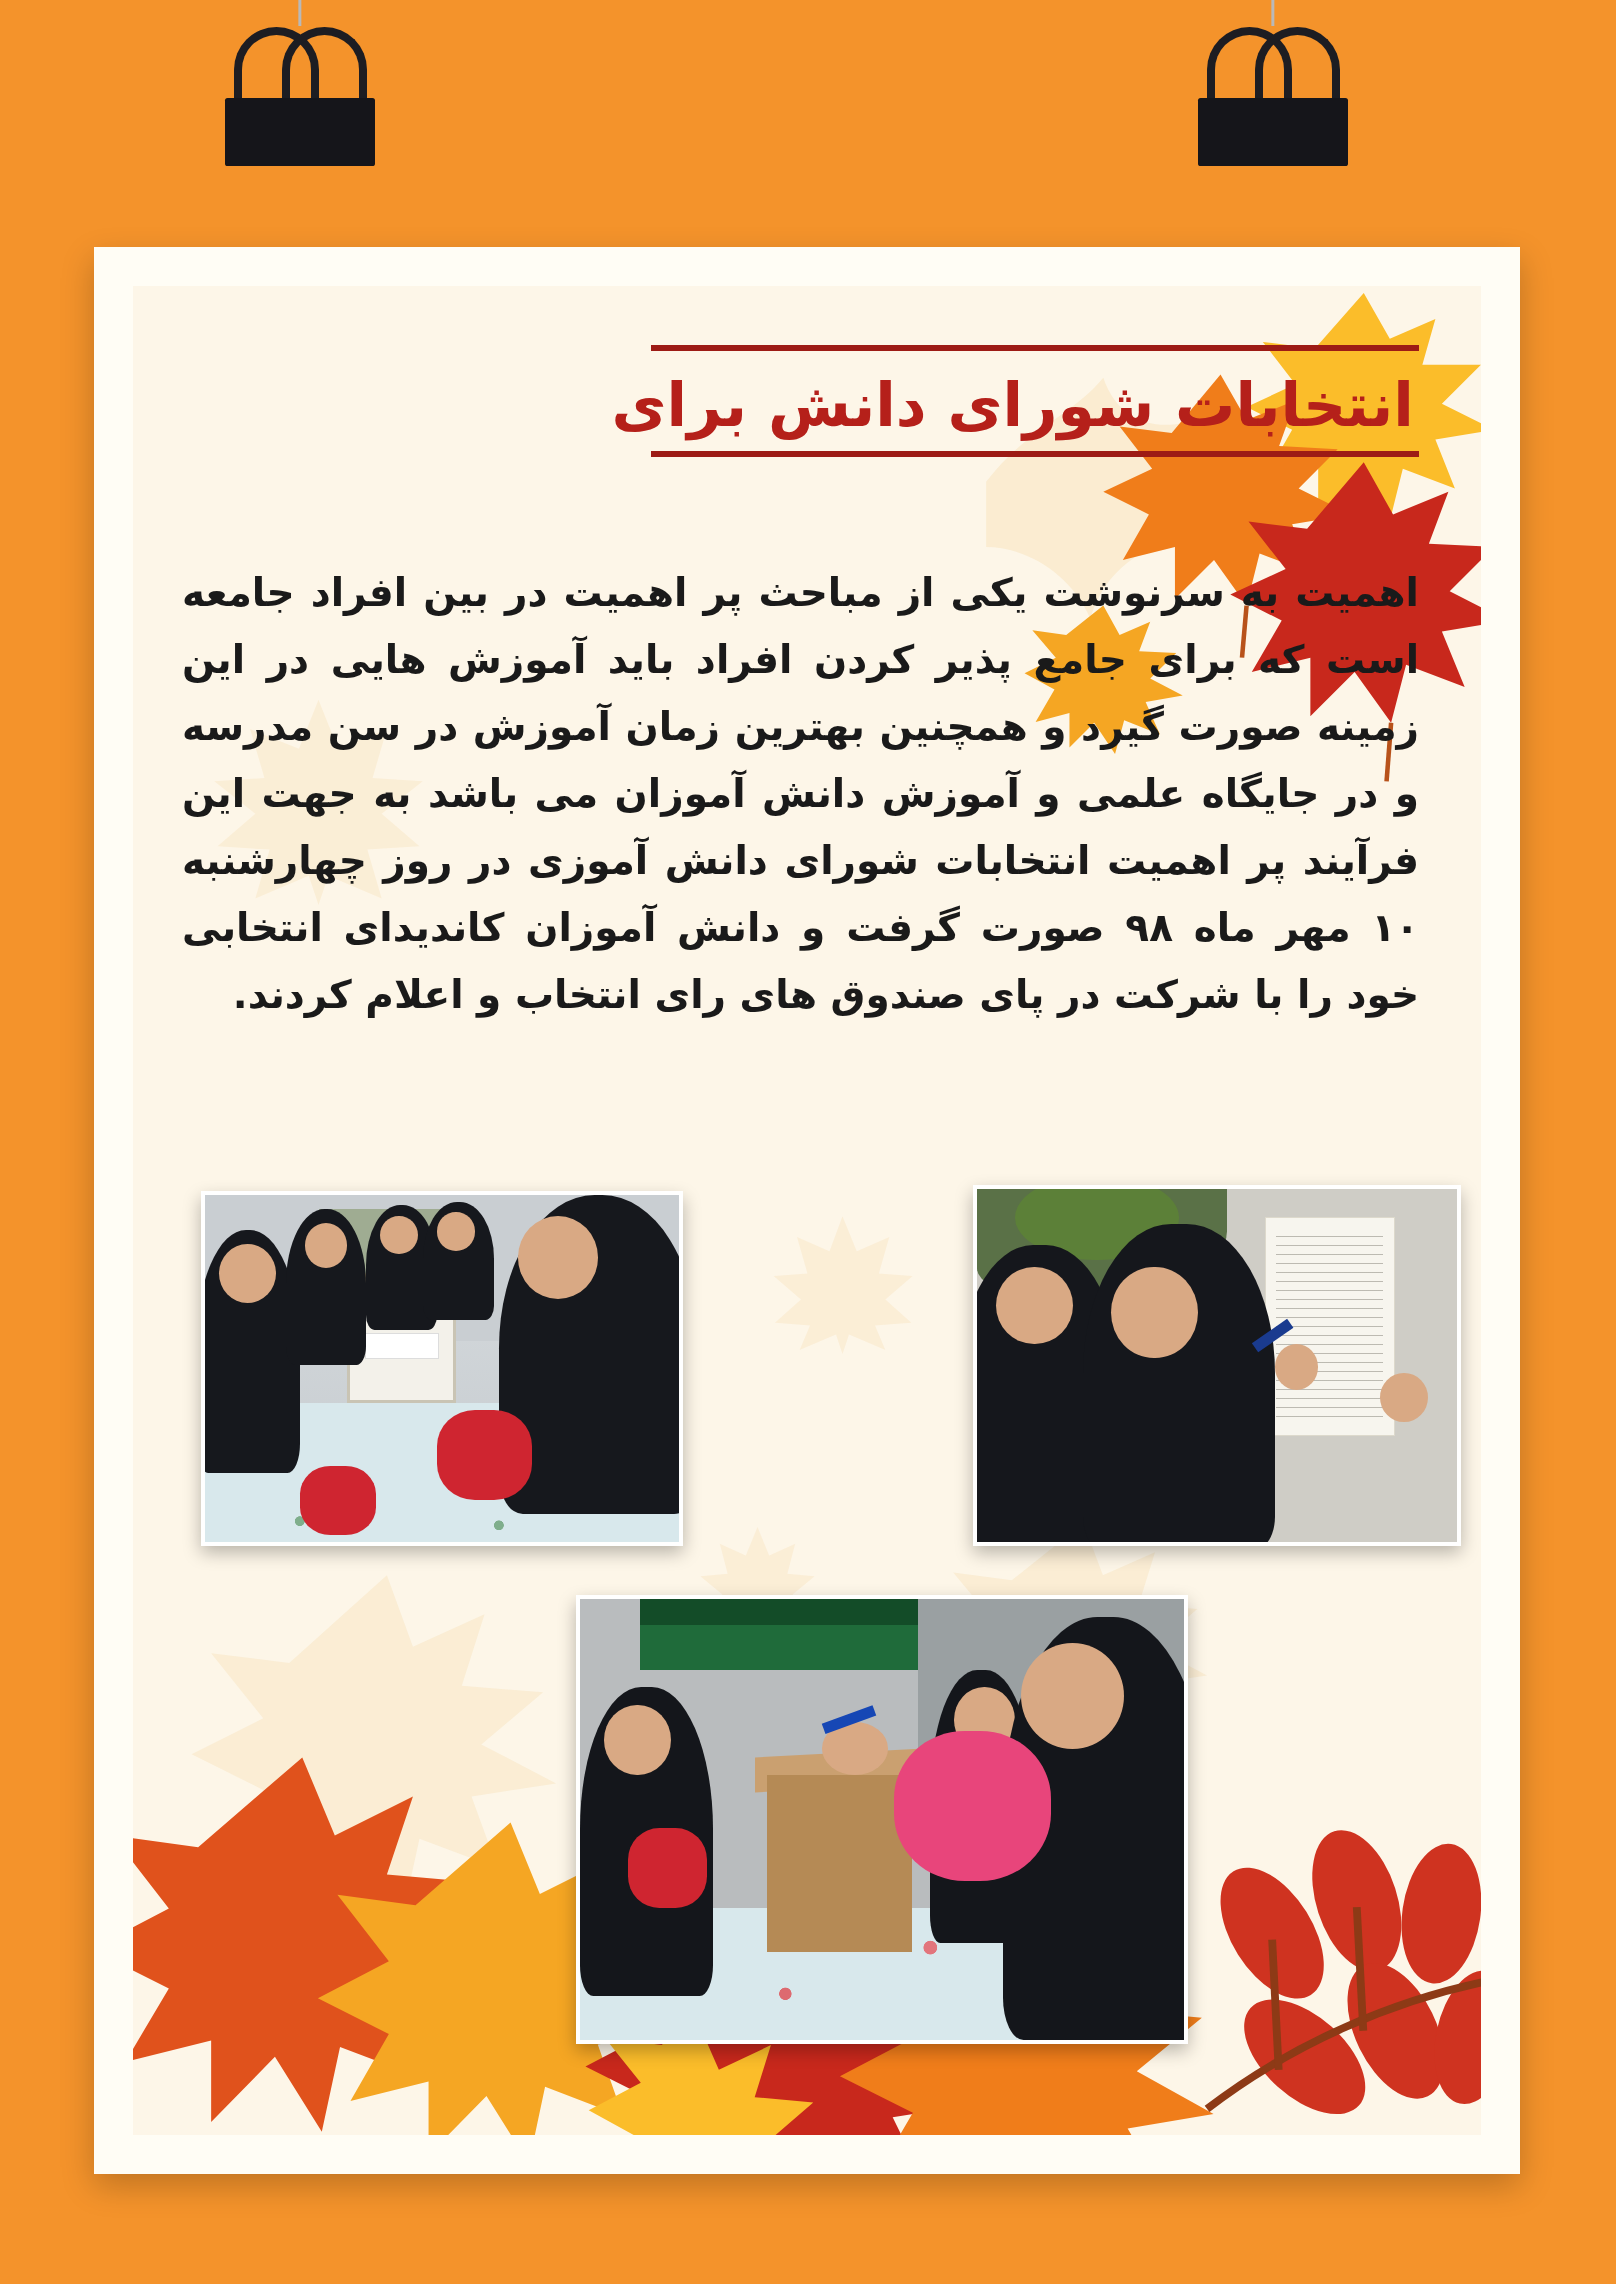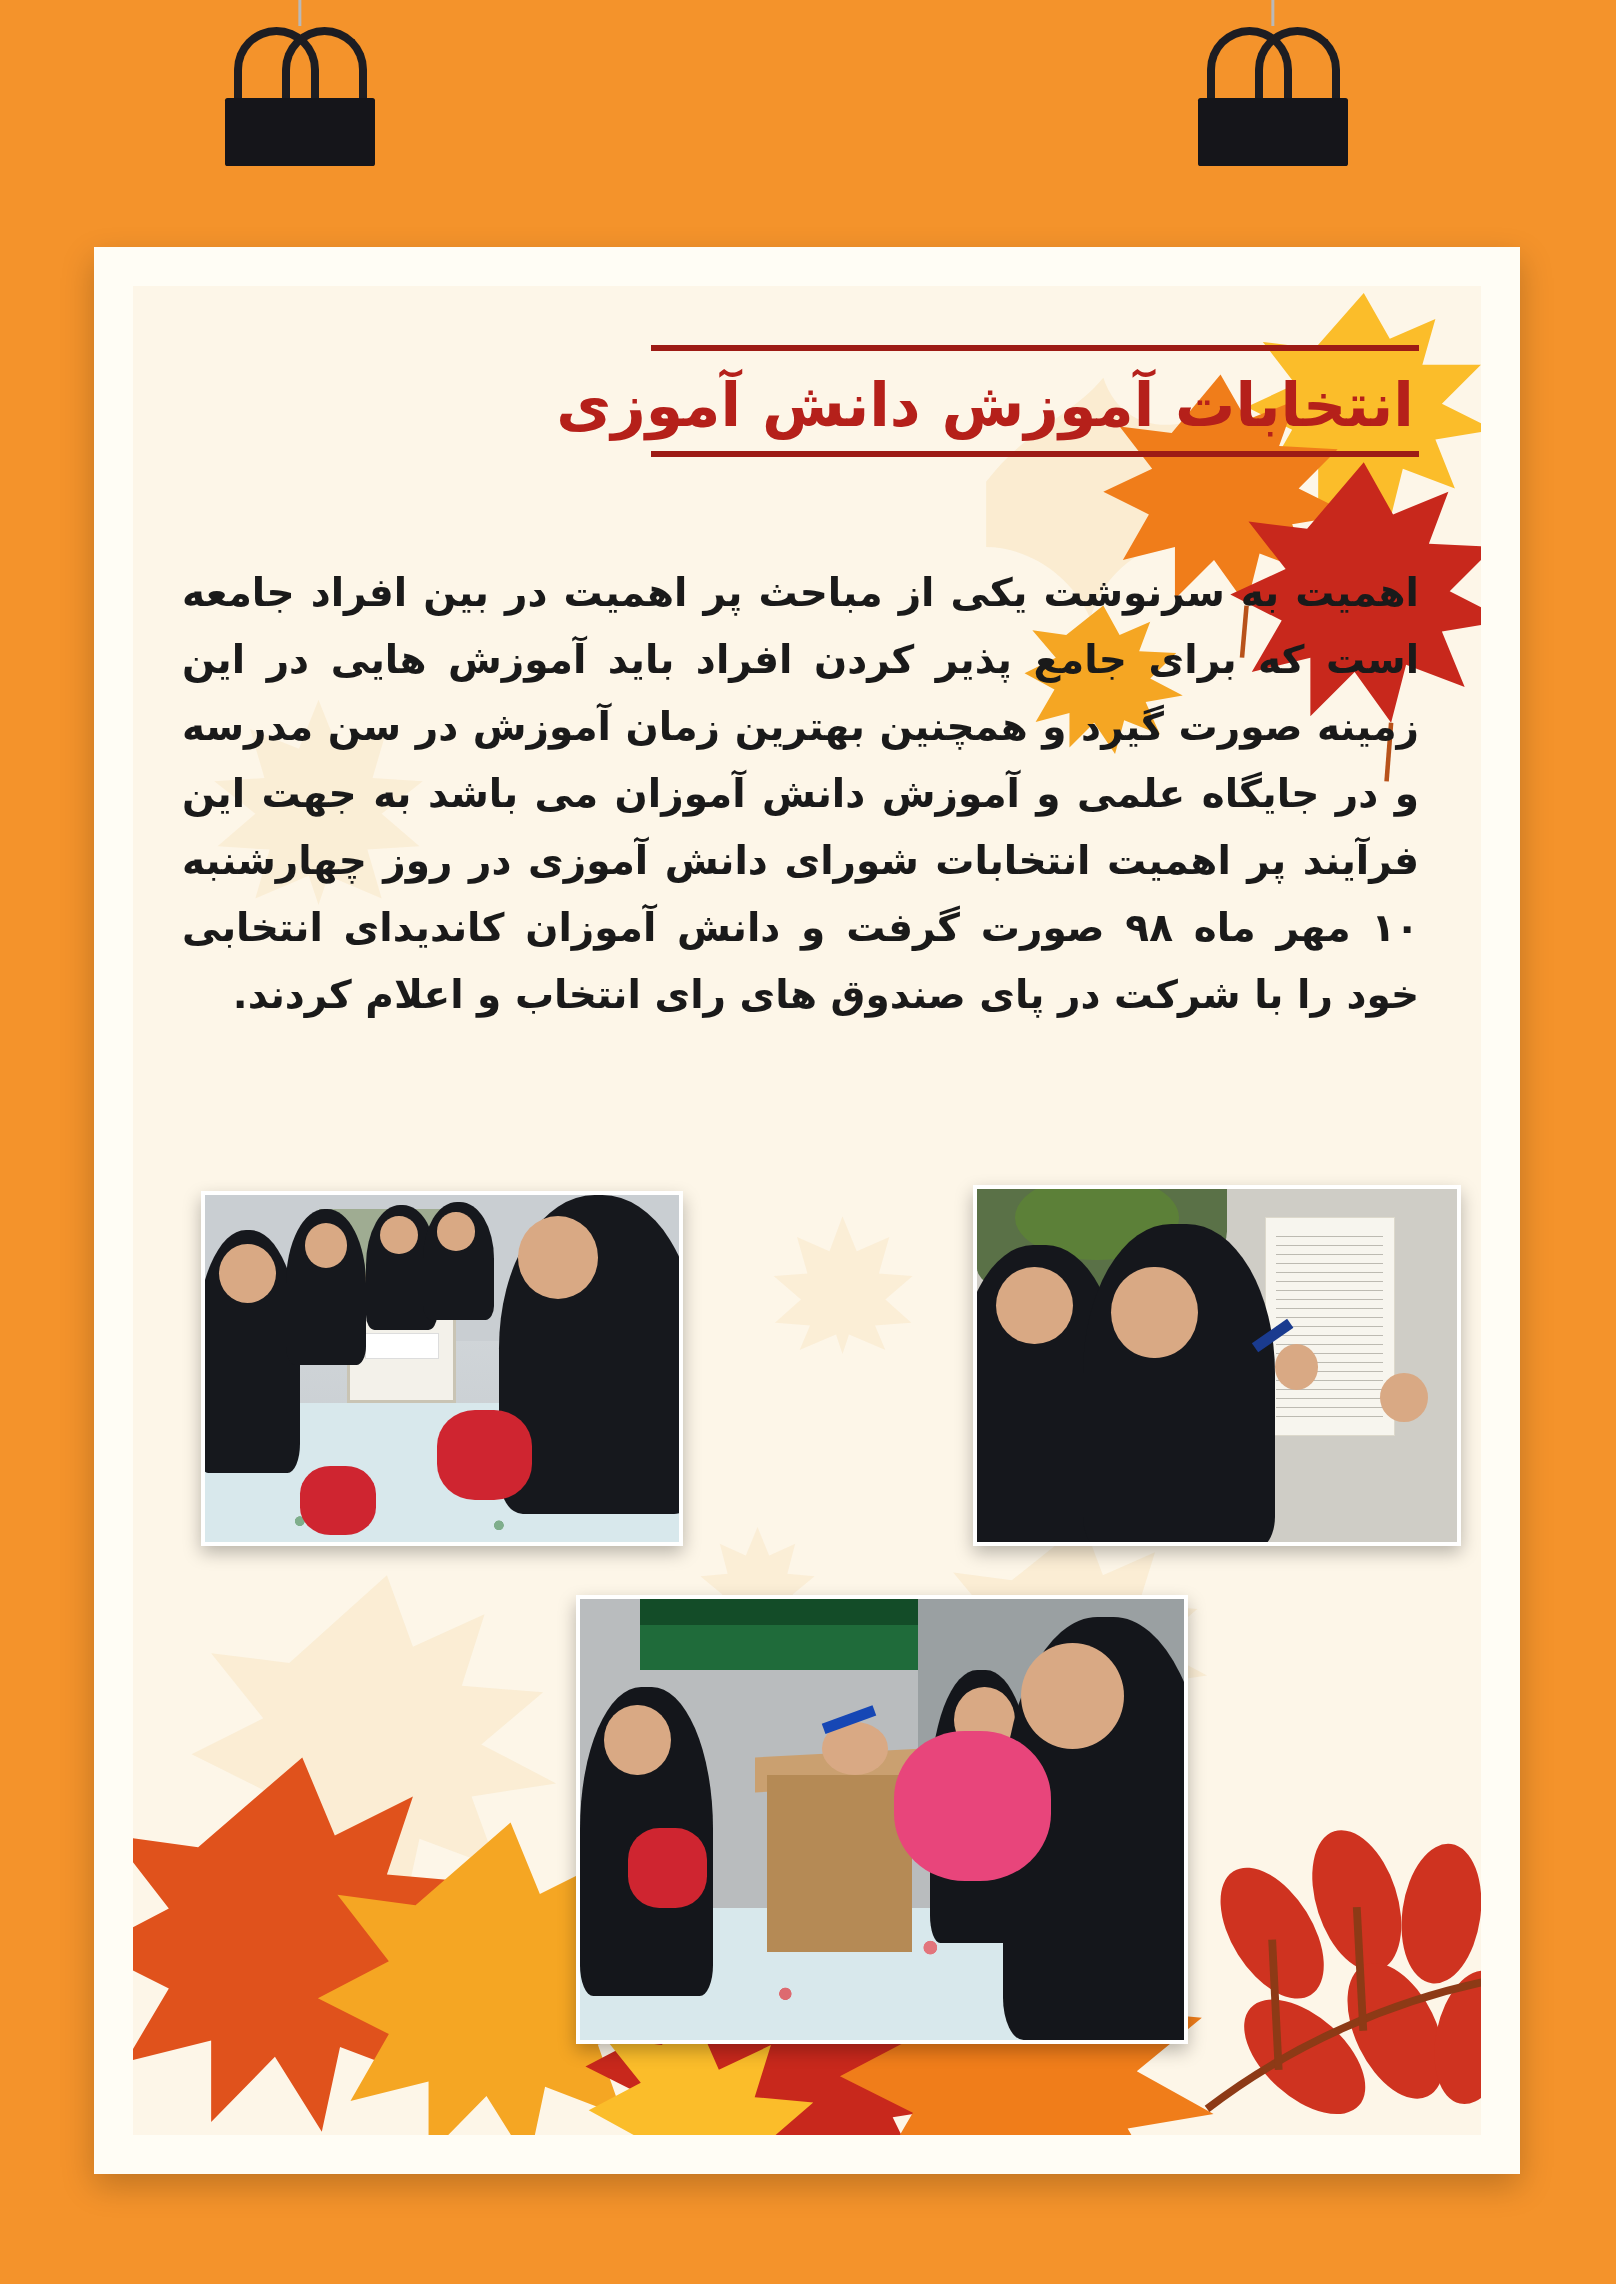--- a/index.html
+++ b/index.html
@@ -279,21 +279,21 @@
       </svg>
     </div>
     <div class="leaf leaf-faint" id="wm-2">
       <svg viewBox="0 0 180 180" width="117" height="117">
         <path fill="#f7dcb0" d="M90 6 L108 50 L148 32 L136 78 L178 82 L144 110 L176 140 L132 144 L144 176 L98 156 L90 180 L82 156 L36 176 L48 144 L4 140 L36 110 L2 82 L44 78 L32 32 L72 50 Z"></path>
       </svg>
     </div>
 
     <div class="header">
       <div class="rule"></div>
-      <div class="title">انتخابات آموزش دانش آموزی</div>
+      <div class="title">انتخابات شورای دانش برای</div>
       <div class="rule2"></div>
     </div>
 
     <div class="bodytext">
       <p class="last">اهمیت به سرنوشت یکی از مباحث پر اهمیت در بین افراد جامعه است که برای جامع پذیر کردن افراد باید آموزش هایی در این زمینه صورت گیرد و همچنین بهترین زمان آموزش در سن مدرسه و در جایگاه علمی و آموزش دانش آموزان می باشد به جهت این فرآیند پر اهمیت انتخابات شورای دانش آموزی در روز چهارشنبه ۱۰ مهر ماه ۹۸ صورت گرفت و دانش آموزان کاندیدای انتخابی خود را با شرکت در پای صندوق های رای انتخاب و اعلام کردند.</p>
     </div>
 
     <div class="photo" id="photo-1">
       <div class="scene">
         <div id="p1-bg" class="blob" style="border-radius:0;"></div>

